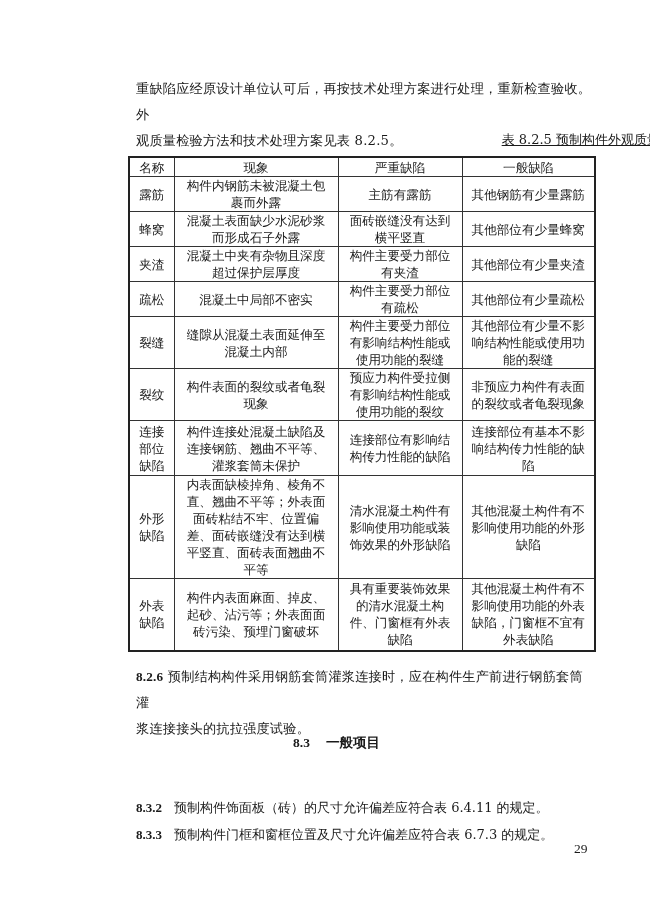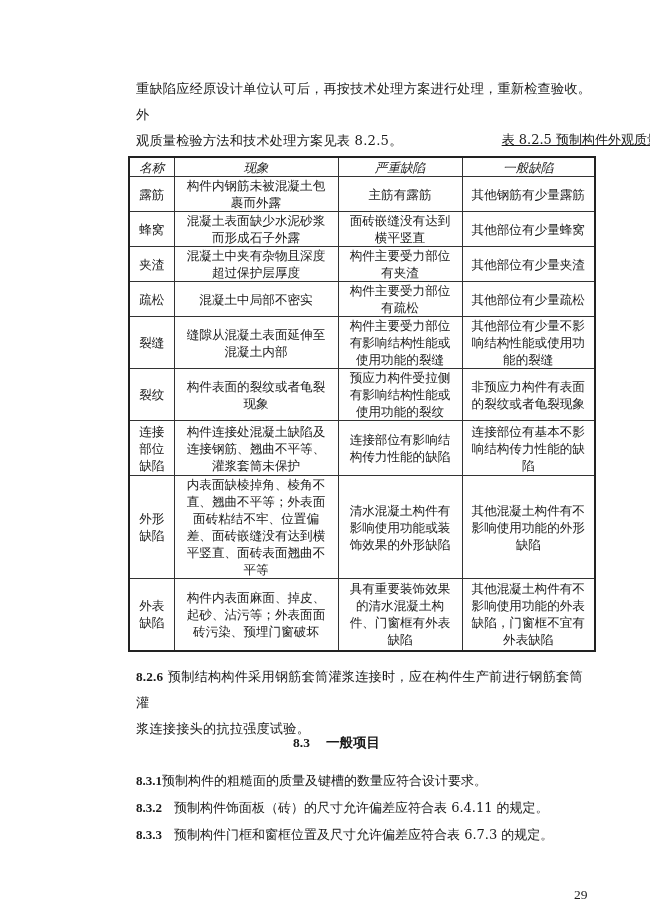--- a/index.html
+++ b/index.html
@@ -18,31 +18,31 @@
   }
   table.defects {
     position: absolute; left: 92px; top: 156px; width: 466px;
     border-collapse: collapse; table-layout: fixed;
     border: 2px solid #222;
   }
   table.defects td, table.defects th {
     border: 1px solid #333; text-align: center; vertical-align: middle;
     font-size: 12.6px; line-height: 17px; font-weight: normal; padding: 0 6px;
   }
-  table.defects th { height: 18px; font-style: italic; }
+  table.defects th { height: 18px; }
   td.name { padding: 0 2px; }
   td.left { text-align: left; }
   .clause-num { font-weight: bold; font-family: "Liberation Serif", serif; }
   .section-heading {
     position: absolute; left: 0; width: 601px; top: 732px; text-align: center;
     font-size: 13.5px; font-weight: bold; line-height: 20px;
   }
   .section-heading .num { font-family: "Liberation Serif", serif; margin-right: 16px; }
   .item { position: absolute; left: 100px; width: 470px; font-size: 13px; line-height: 20px; }
-  .page-number { position: absolute; left: 538px; top: 887px; font-size: 13.5px; font-family: "Liberation Serif", serif; }
+  .page-number { position: absolute; left: 538px; top: 841px; font-size: 13.5px; font-family: "Liberation Serif", serif; }
 </style>
 </head>
 <body>
 
 <div class="page">
 
   <div class="para" style="top:76px;">
     <div>重缺陷应经原设计单位认可后，再按技术处理方案进行处理，重新检查验收。外</div>
     <div>观质量检验方法和技术处理方案见表 8.2.5。</div>
   </div>
@@ -122,23 +122,20 @@
 
   <div class="para" style="top:664px;">
     <div><span class="clause-num">8.2.6</span> <span>预制结构构件采用钢筋套筒灌浆连接时，应在构件生产前进行钢筋套筒灌</span></div>
     <div>浆连接接头的抗拉强度试验。</div>
   </div>
 
   <div class="section-heading">
     <span class="num">8.3</span><span>一般项目</span>
   </div>
 
-  <div class="item" style="top:771px;">
-    <span class="clause-num">8.3.1</span><span>预制构件的粗糙面的质量及键槽的数量应符合设计要求。</span>
-  </div>
   <div class="item" style="top:798px;">
     <span class="clause-num" style="margin-right:12px;">8.3.2</span><span>预制构件饰面板（砖）的尺寸允许偏差应符合表 6.4.11 的规定。</span>
   </div>
   <div class="item" style="top:825px;">
     <span class="clause-num" style="margin-right:12px;">8.3.3</span><span>预制构件门框和窗框位置及尺寸允许偏差应符合表 6.7.3 的规定。</span>
   </div>
 
   <div class="page-number">29</div>
 </div>
 

